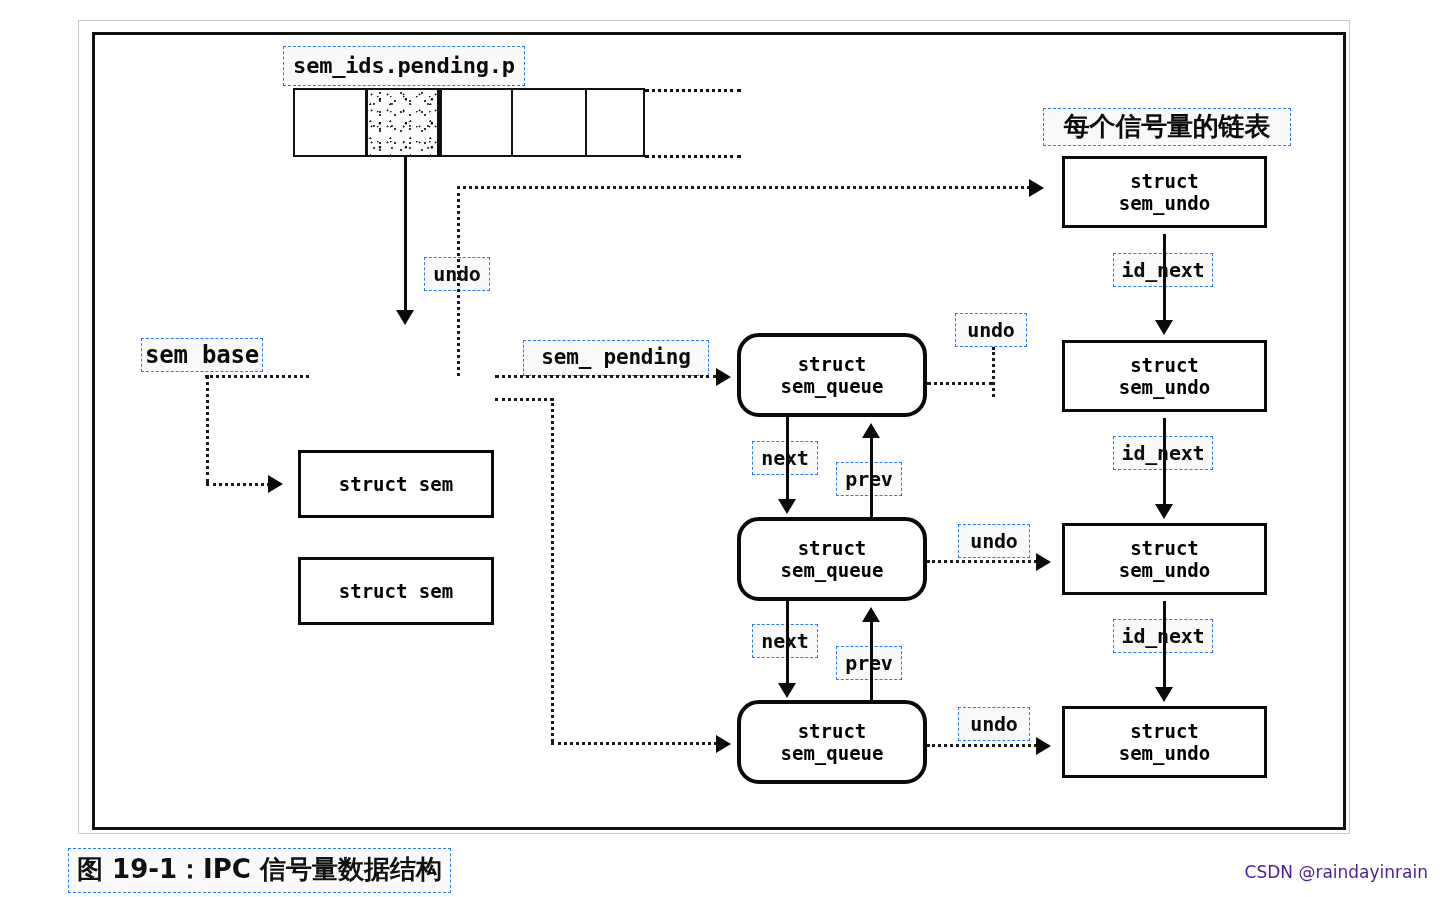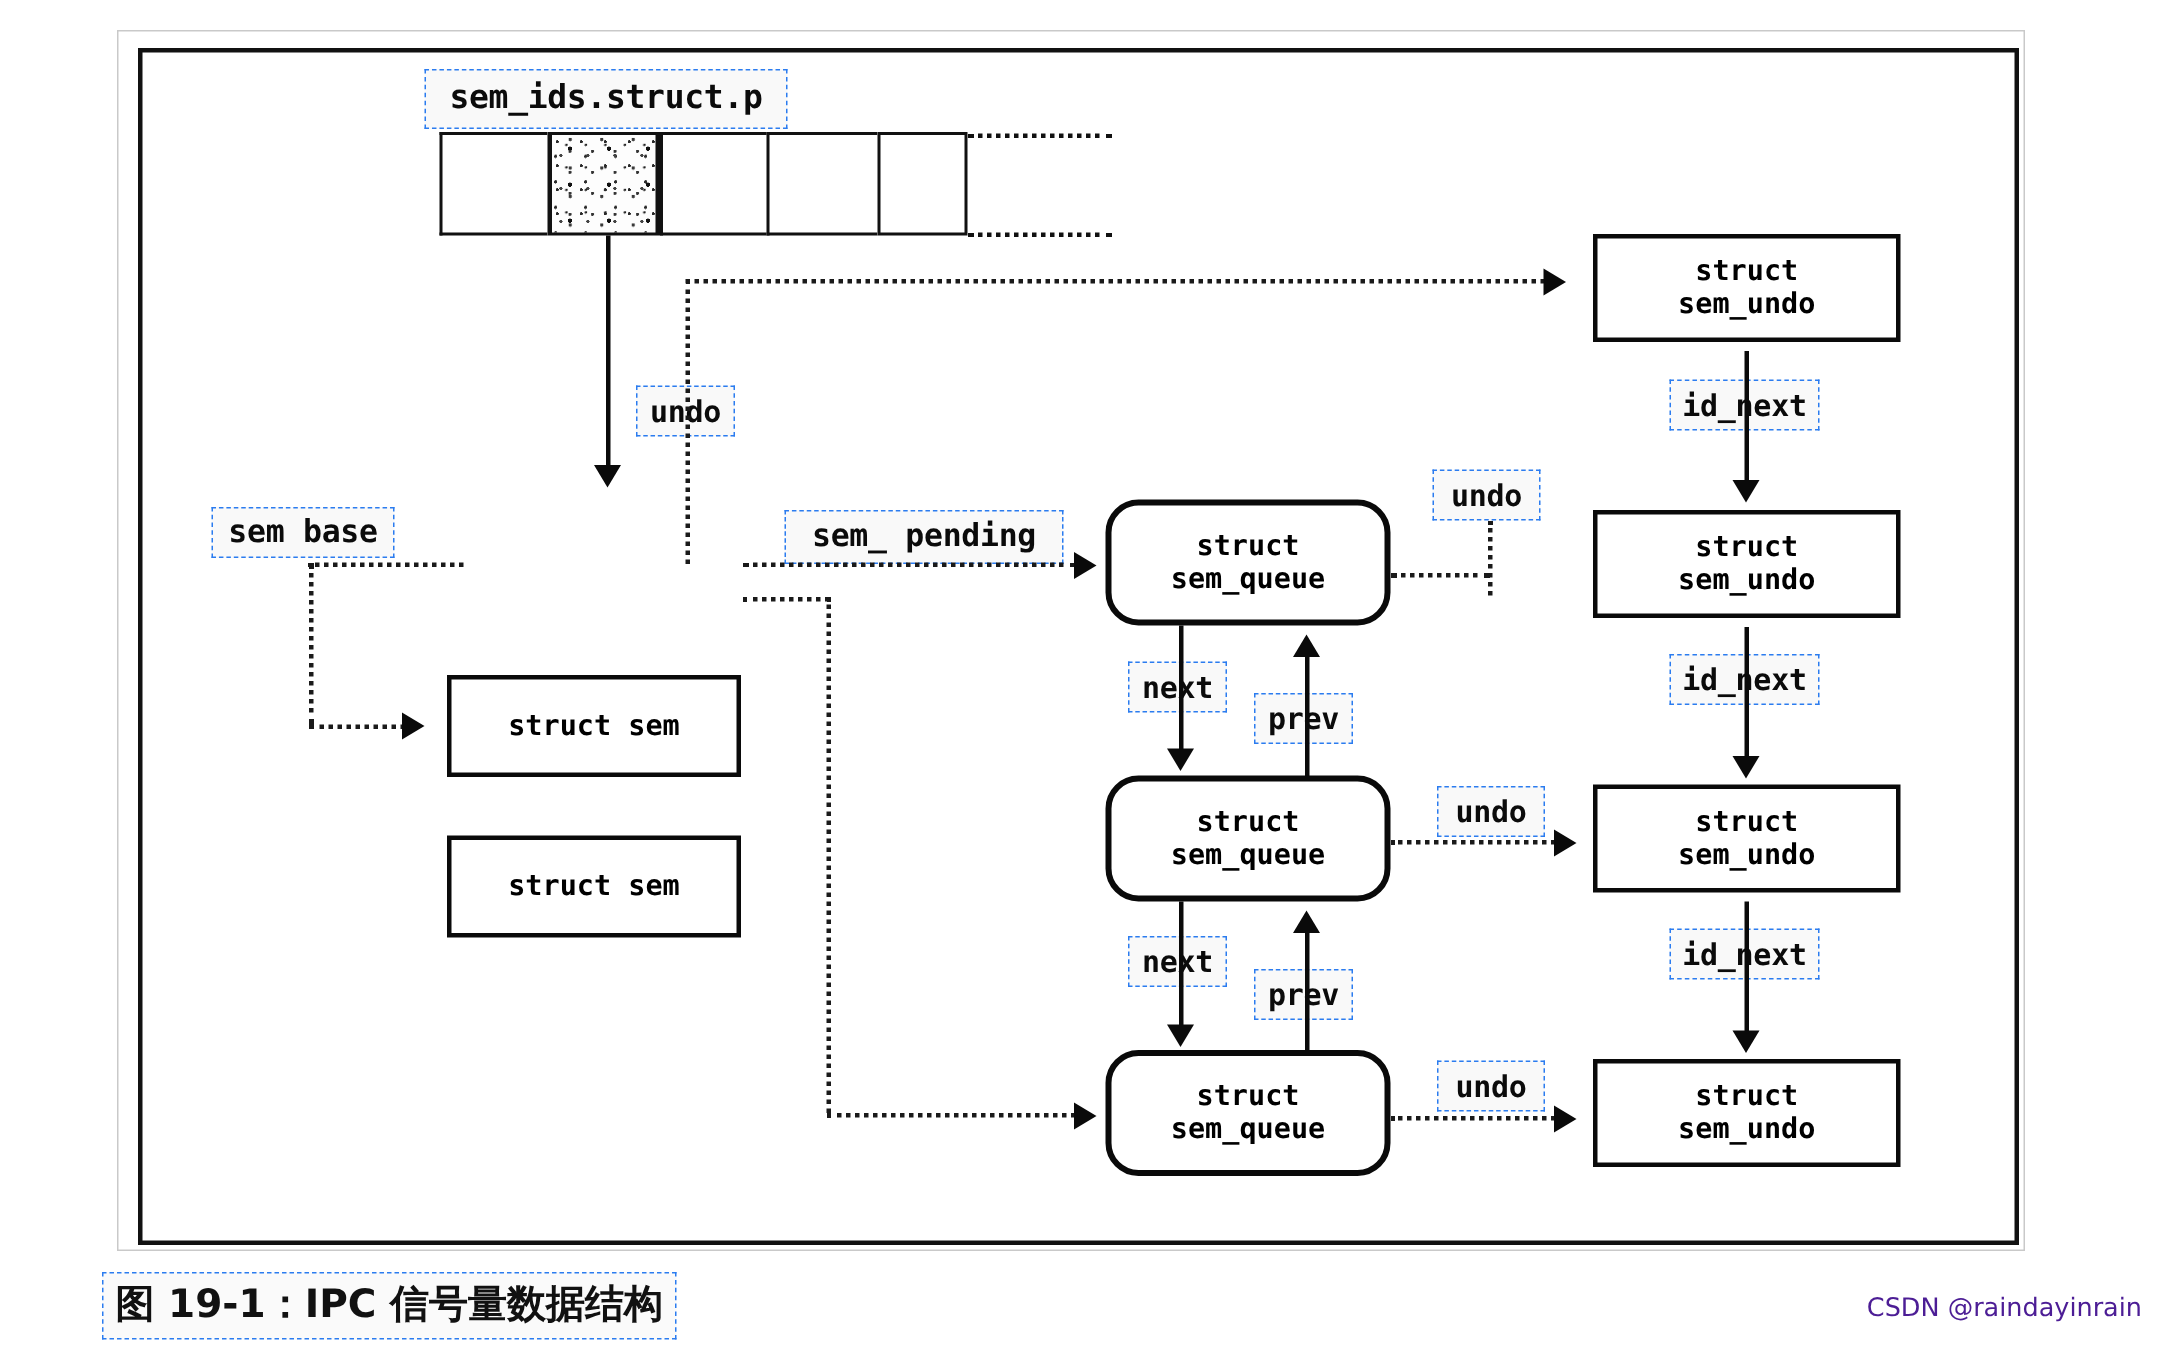--- a/index.html
+++ b/index.html
@@ -142,21 +142,21 @@
   }
 </style>
 </head>
 <body>
 
 <div id="root">
 
   <div class="page-frame"></div>
   <div class="inner-frame"></div>
 
-  <div class="ocr mono" style="left:283px; top:46px; width:242px; height:40px; font-size:22px;">sem_ids.struct.p</div>
+  <div class="ocr mono" style="left:283px; top:46px; width:242px; height:40px; font-size:22px;">sem_ids.pending.p</div>
 
   <div class="array-table" style="left:293px; top:88px; width:352px; height:69px;">
     <div class="array-cell" style="width:72px;"></div>
     <div class="array-cell shaded" style="width:75px;"></div>
     <div class="array-cell" style="width:71px;"></div>
     <div class="array-cell" style="width:74px;"></div>
     <div class="array-cell" style="width:60px;"></div>
   </div>
   <div class="dots-row" style="left:645px; top:89px; width:96px;"></div>
   <div class="dots-row" style="left:645px; top:155px; width:96px;"></div>
@@ -167,21 +167,21 @@
   <div class="ocr mono" style="left:424px; top:257px; width:66px; height:34px; font-size:20px;">undo</div>
 
 
   <div class="box" style="left:298px; top:450px; width:196px; height:68px;">
     <div class="box-label">struct sem</div>
   </div>
   <div class="box" style="left:298px; top:557px; width:196px; height:68px;">
     <div class="box-label">struct sem</div>
   </div>
 
-  <div class="ocr mono" style="left:141px; top:338px; width:122px; height:34px; font-size:21px;">sem base</div>
+  <div class="ocr mono" style="left:141px; top:338px; width:122px; height:34px; font-size:24px;">sem base</div>
   <div class="dln h" style="left:205px; top:375px; width:104px;"></div>
   <div class="dln v" style="left:206px; top:375px; height:108px;"></div>
   <div class="dln h" style="left:206px; top:483px; width:64px;"></div>
   <div class="ah right" style="left:268px; top:475px;"></div>
 
   <div class="dln v" style="left:457px; top:186px; height:190px;"></div>
   <div class="dln h" style="left:457px; top:186px; width:573px;"></div>
   <div class="ah right" style="left:1029px; top:179px;"></div>
 
 
@@ -218,20 +218,21 @@
 
   <div class="ocr mono" style="left:836px; top:646px; width:66px; height:34px; font-size:20px;">prev</div>
   <div class="ln v" style="left:870px; top:614px; height:90px;"></div>
   <div class="ah up" style="left:862px; top:607px;"></div>
 
   <div class="dln v" style="left:551px; top:398px; height:344px;"></div>
   <div class="dln h" style="left:495px; top:398px; width:58px;"></div>
   <div class="dln h" style="left:551px; top:742px; width:166px;"></div>
   <div class="ah right" style="left:716px; top:735px;"></div>
 
+  <div class="ocr cn" style="left:1043px; top:108px; width:248px; height:38px; font-size:26px;">每个信号量的链表</div>
 
   <div class="box" style="left:1062px; top:156px; width:205px; height:72px;">
     <div class="box-label"><span>struct</span>
 <span>sem_undo</span></div>
   </div>
 
   <div class="box" style="left:1062px; top:340px; width:205px; height:72px;">
     <div class="box-label"><span>struct</span>
 <span>sem_undo</span></div>
   </div>

